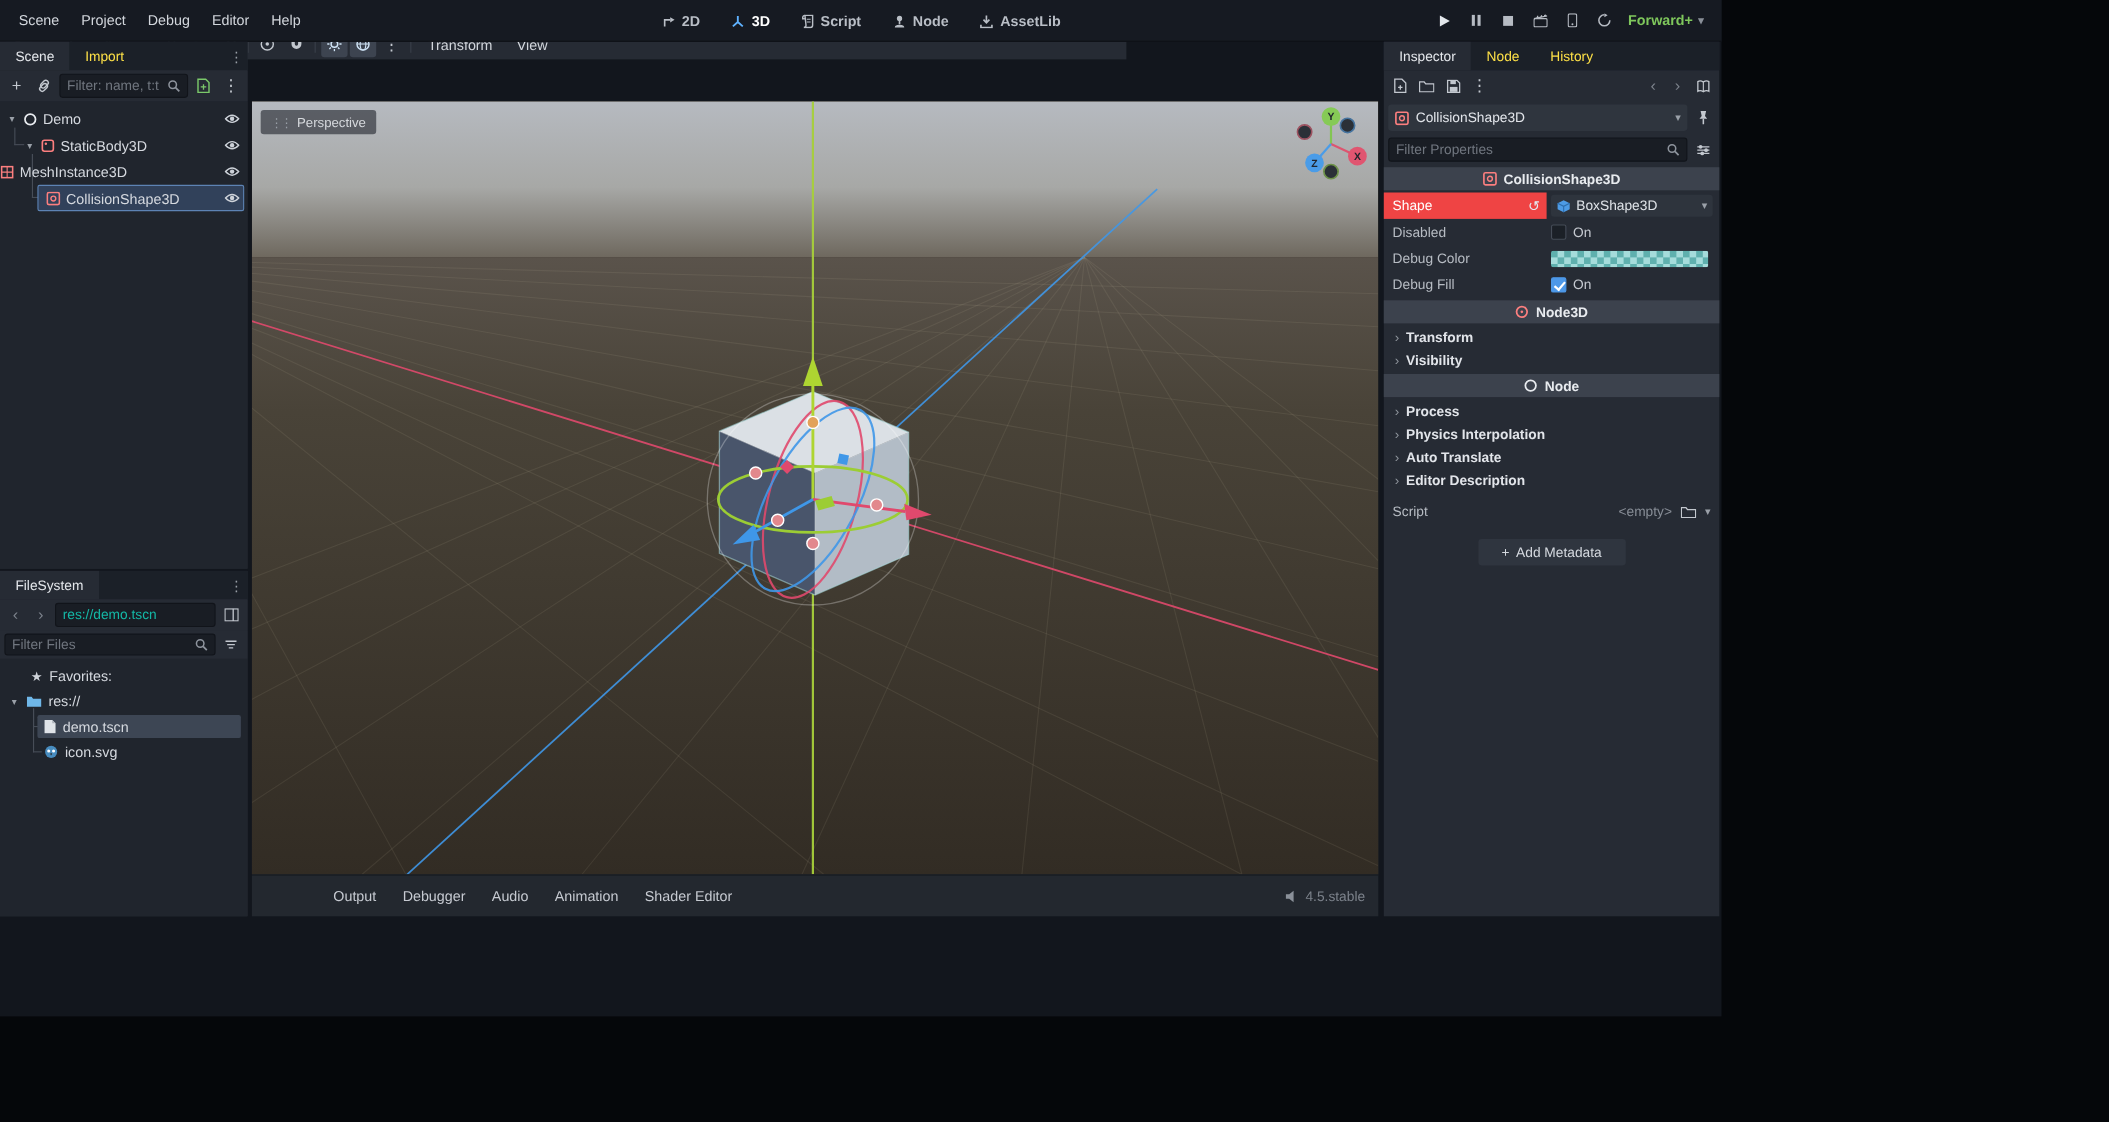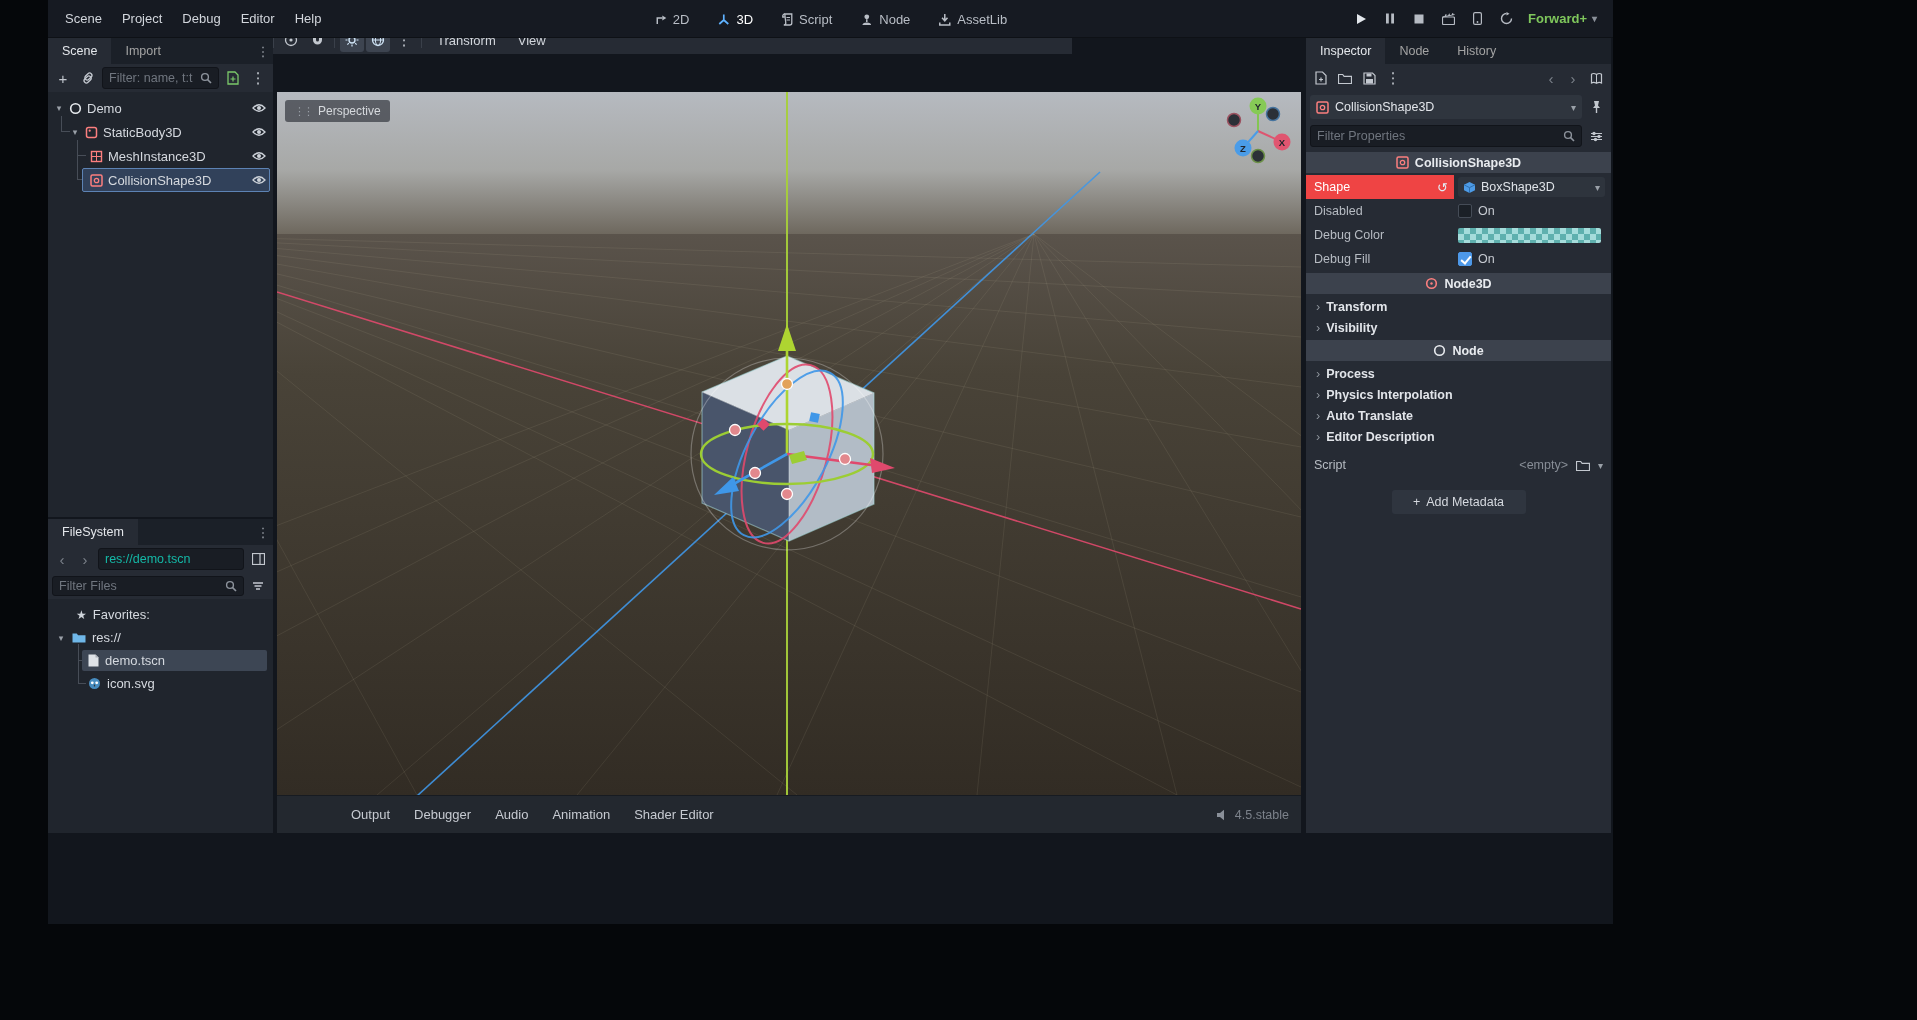--- a/index.html
+++ b/index.html
@@ -1,36 +1,36 @@
 <!DOCTYPE html>
 <html><head>
 <meta charset="utf-8">
 <style>
   *{margin:0;padding:0;box-sizing:border-box;}
   html,body{width:1917px;height:1020px;}
   body{background:#05070a;font-family:"Liberation Sans",sans-serif;font-size:13px;color:#c9ced5;overflow:hidden;}
   .abs{position:absolute;}
-  #window{position:absolute;left:0;top:0;width:1565px;height:924px;background:#12161d;margin-left:48px;}
+  #window{position:absolute;left:0;top:0;width:1565px;height:924px;background:#12161d;}
 
   
   .menubar{left:0;top:0;width:1565px;height:38px;background:#161a22;border-bottom:1px solid #0e1116;display:flex;align-items:center;}
   .mb-left{display:flex;align-items:center;padding-left:8px;gap:2px;}
   .mb-item{padding:4px 9px;color:#d2d6dc;border-radius:3px;}
   .mb-center{position:absolute;left:50%;top:0;height:38px;transform:translateX(-50%);display:flex;align-items:center;gap:4px;}
-  .ws{display:flex;align-items:center;gap:6px;padding:5px 12px;border-radius:3px;color:#b9bec6;font-weight:normal;justify-content:flex-end;}
+  .ws{display:flex;align-items:center;gap:6px;padding:5px 12px;border-radius:3px;color:#b9bec6;font-weight:bold;justify-content:flex-end;}
   .ws.active{color:#ffffff;}
   .mb-right{margin-left:auto;display:flex;align-items:center;gap:3px;padding-right:10px;}
   .pbtn{width:26px;height:26px;display:flex;align-items:center;justify-content:center;border-radius:3px;}
   .renderer{display:flex;align-items:center;gap:5px;padding:4px 6px;color:#7fc75c;font-weight:bold;}
   .renderer .chev{color:#8a9099;font-size:10px;}
 
   
   .dock{background:#262b34;}
   .dtabs{height:26px;background:#1b2028;display:flex;align-items:stretch;}
-  .dtab{display:flex;align-items:center;padding:0 14px;color:#a3a3a3;font-size:12.5px;}
+  .dtab{display:flex;align-items:center;padding:0 14px;color:#fde047;font-size:12.5px;}
   .dtab.active{background:#262b34;color:#e4e7eb;}
   .flexsp{flex:1;}
   .dots{width:20px;display:flex;align-items:center;justify-content:center;color:#9aa0a8;font-size:13px;}
   .toolrow{height:28px;display:flex;align-items:center;gap:3px;padding:0 4px;background:#262b34;}
   .tbtn{min-width:22px;height:22px;display:flex;align-items:center;justify-content:center;border-radius:3px;color:#c3c8cf;font-size:15px;}
   .tbtn.pressed{background:#3d4450;}
   .inputbox{background:#191d24;border:1px solid #11141a;border-radius:3px;height:22px;display:flex;align-items:center;padding:0 6px;gap:6px;}
   .inputbox input{background:transparent;border:none;outline:none;color:#14b8a6;font-family:inherit;font-size:12.5px;width:100%;}
   .inputbox input::placeholder{color:#70767f;}
   .sep{width:1px;height:16px;background:#3a404a;margin:0 3px;}
@@ -262,21 +262,21 @@
             </svg>
           </span>
         <span class="nlabel">StaticBody3D</span>
         <span class="eye icon">
             <svg width="14" height="10">
               <path d="M1 5 Q7 -1.5 13 5 Q7 11.5 1 5 Z" fill="none" stroke="#cdd2d9" stroke-width="1.3"></path>
               <circle cx="7" cy="5" r="2" fill="#cdd2d9"></circle>
             </svg>
           </span>
       </div>
-      <div class="srow" style="padding-left:42px;">
+      <div class="srow" style="">
         <span class="icon">
             <svg width="13" height="13">
               <rect x="1.5" y="1.5" width="10" height="10" fill="none" stroke="#fc7f7f" stroke-width="1.4"></rect>
               <path d="M1.5 6.5 h10 M6.5 1.5 v10" stroke="#fc7f7f" stroke-width="1"></path>
             </svg>
           </span>
         <span class="nlabel">MeshInstance3D</span>
         <span class="eye icon">
             <svg width="14" height="10">
               <path d="M1 5 Q7 -1.5 13 5 Q7 11.5 1 5 Z" fill="none" stroke="#cdd2d9" stroke-width="1.3"></path>

